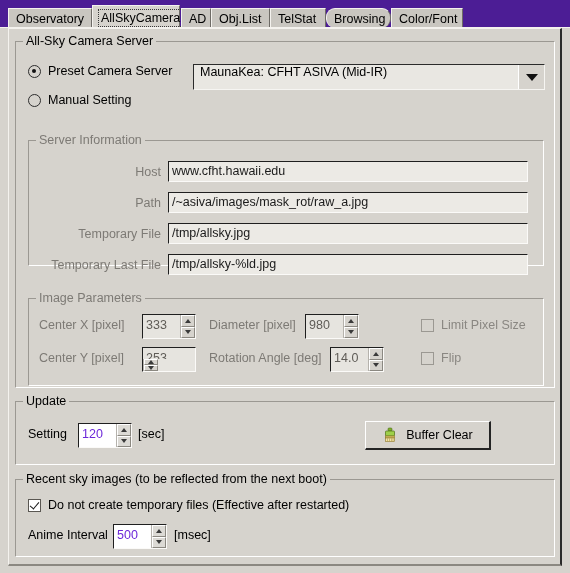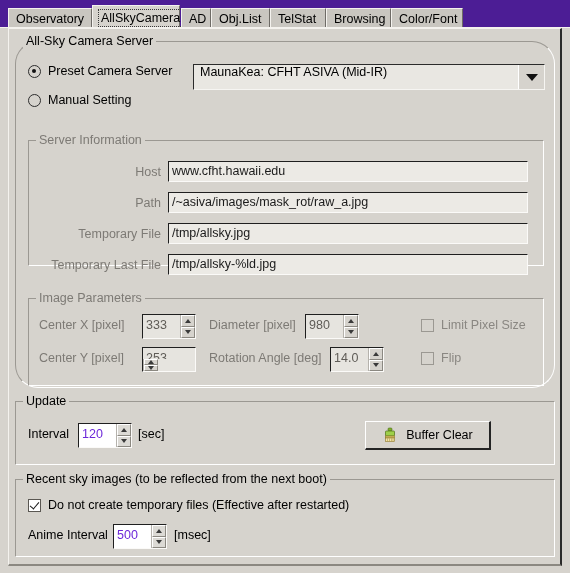--- a/index.html
+++ b/index.html
@@ -300,32 +300,32 @@
   </div>
   <div class="tab" style="left:181px;width:30px;">
     <span class="tablabel">AD</span>
   </div>
   <div class="tab" style="left:211px;width:59px;">
     <span class="tablabel">Obj.List</span>
   </div>
   <div class="tab" style="left:270px;width:56px;">
     <span class="tablabel">TelStat</span>
   </div>
-  <div class="tab" style="left:326px;width:65px;">
+  <div class="tab" style="left:326px;width:65px;border-radius:9px;">
     <span class="tablabel">Browsing</span>
   </div>
   <div class="tab" style="left:391px;width:72px;">
     <span class="tablabel">Color/Font</span>
   </div>
   <div id="tabstrip-fill"></div>
 </div>
 
 <div id="panel">
 
-  <div class="group" style="left:6px;top:12px;width:540px;height:347px;border-radius:23px;">
+  <div class="group" style="left:6px;top:12px;width:540px;height:347px;">
     <div class="gtitle">All-Sky Camera Server</div>
 
     <div class="radio-row" style="left:12px;top:51px;">
       <span class="radio"></span>
       <span class="radio-label">Manual Setting</span>
     </div>
 
     <div class="radio-row" style="left:12px;top:22px;">
       <span class="radio on"></span>
       <span class="radio-label">Preset Camera Server</span>
@@ -417,21 +417,21 @@
       <div class="cb-row" style="left:392px;top:52px;">
         <span class="cbox dis"></span>
         <span class="cb-label dis">Flip</span>
       </div>
     </div>
   </div>
 
   <div class="group" style="left:6px;top:372px;width:540px;height:64px;">
     <div class="gtitle">Update</div>
 
-    <div class="unit" style="left:12px;top:25px;">Interval</div>
+    <div class="unit" style="left:12px;top:25px;">Setting</div>
     <div class="spin enabled" style="left:62px;top:21px;width:54px;height:25px;">
       <span class="sval">120</span>
       <span class="sbtns">
         <span class="sb">
             <span class="up"></span>
           </span>
         <span class="sb">
             <span class="dn"></span>
           </span>
       </span>

